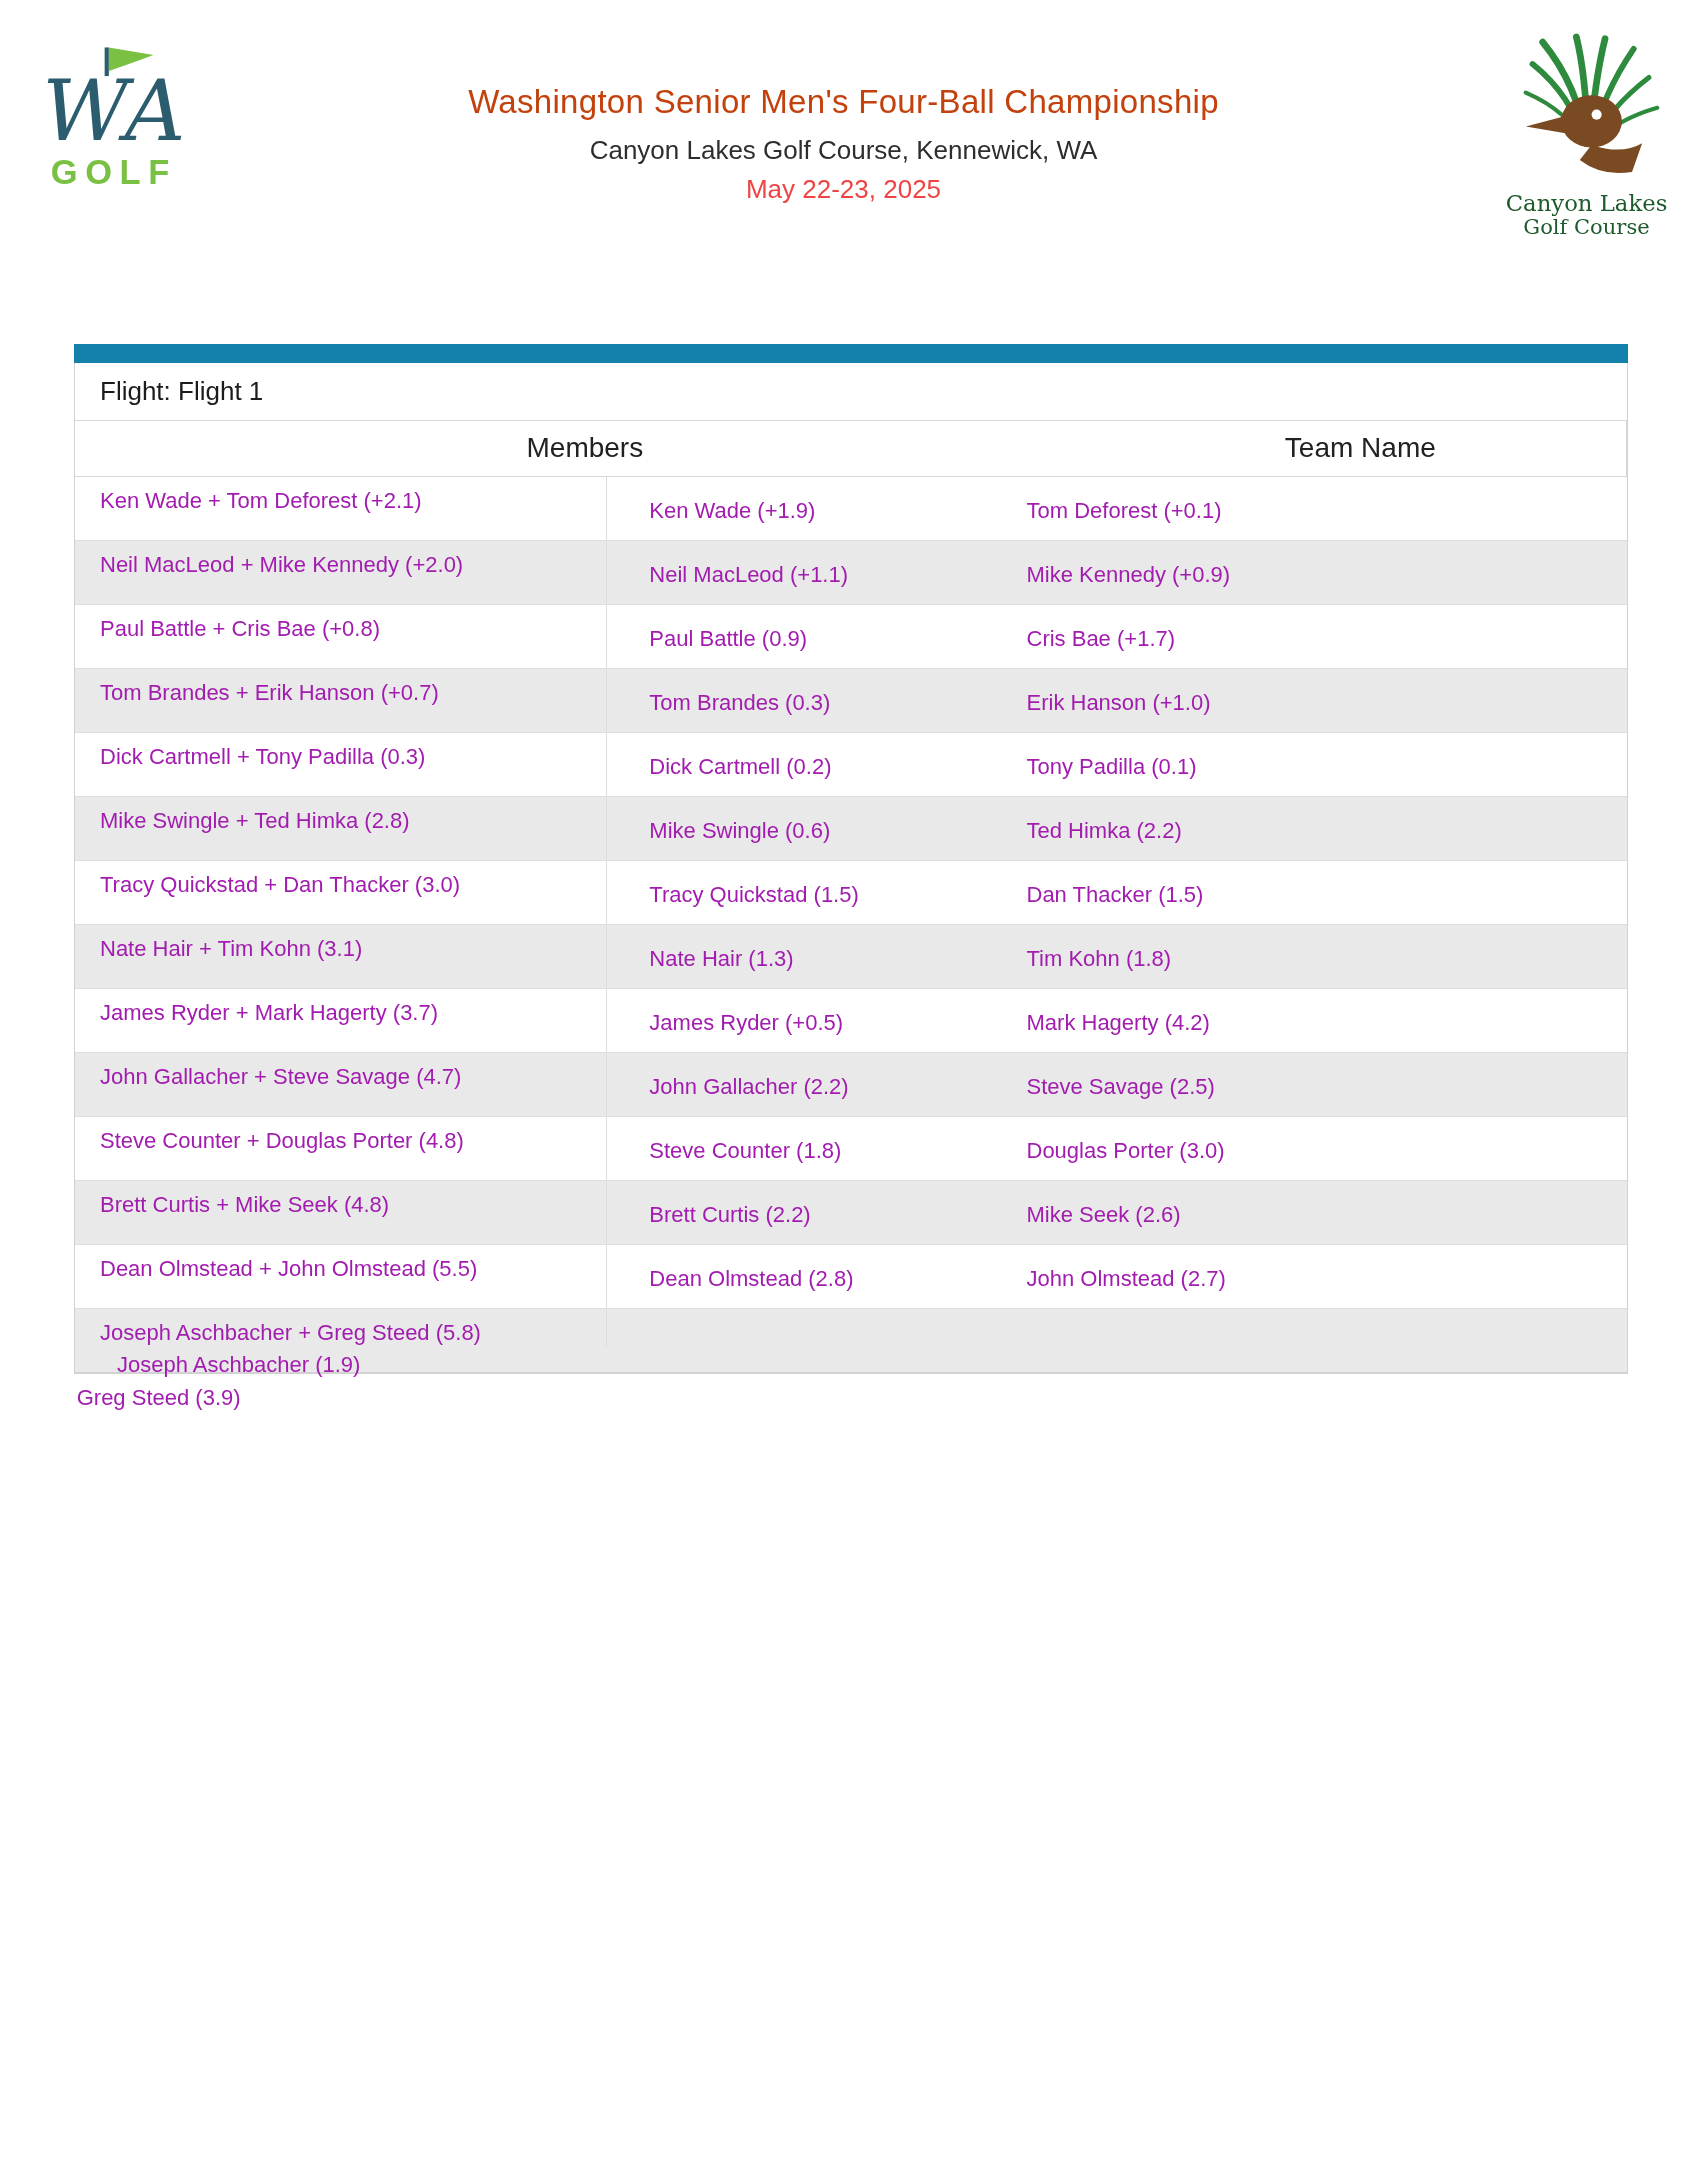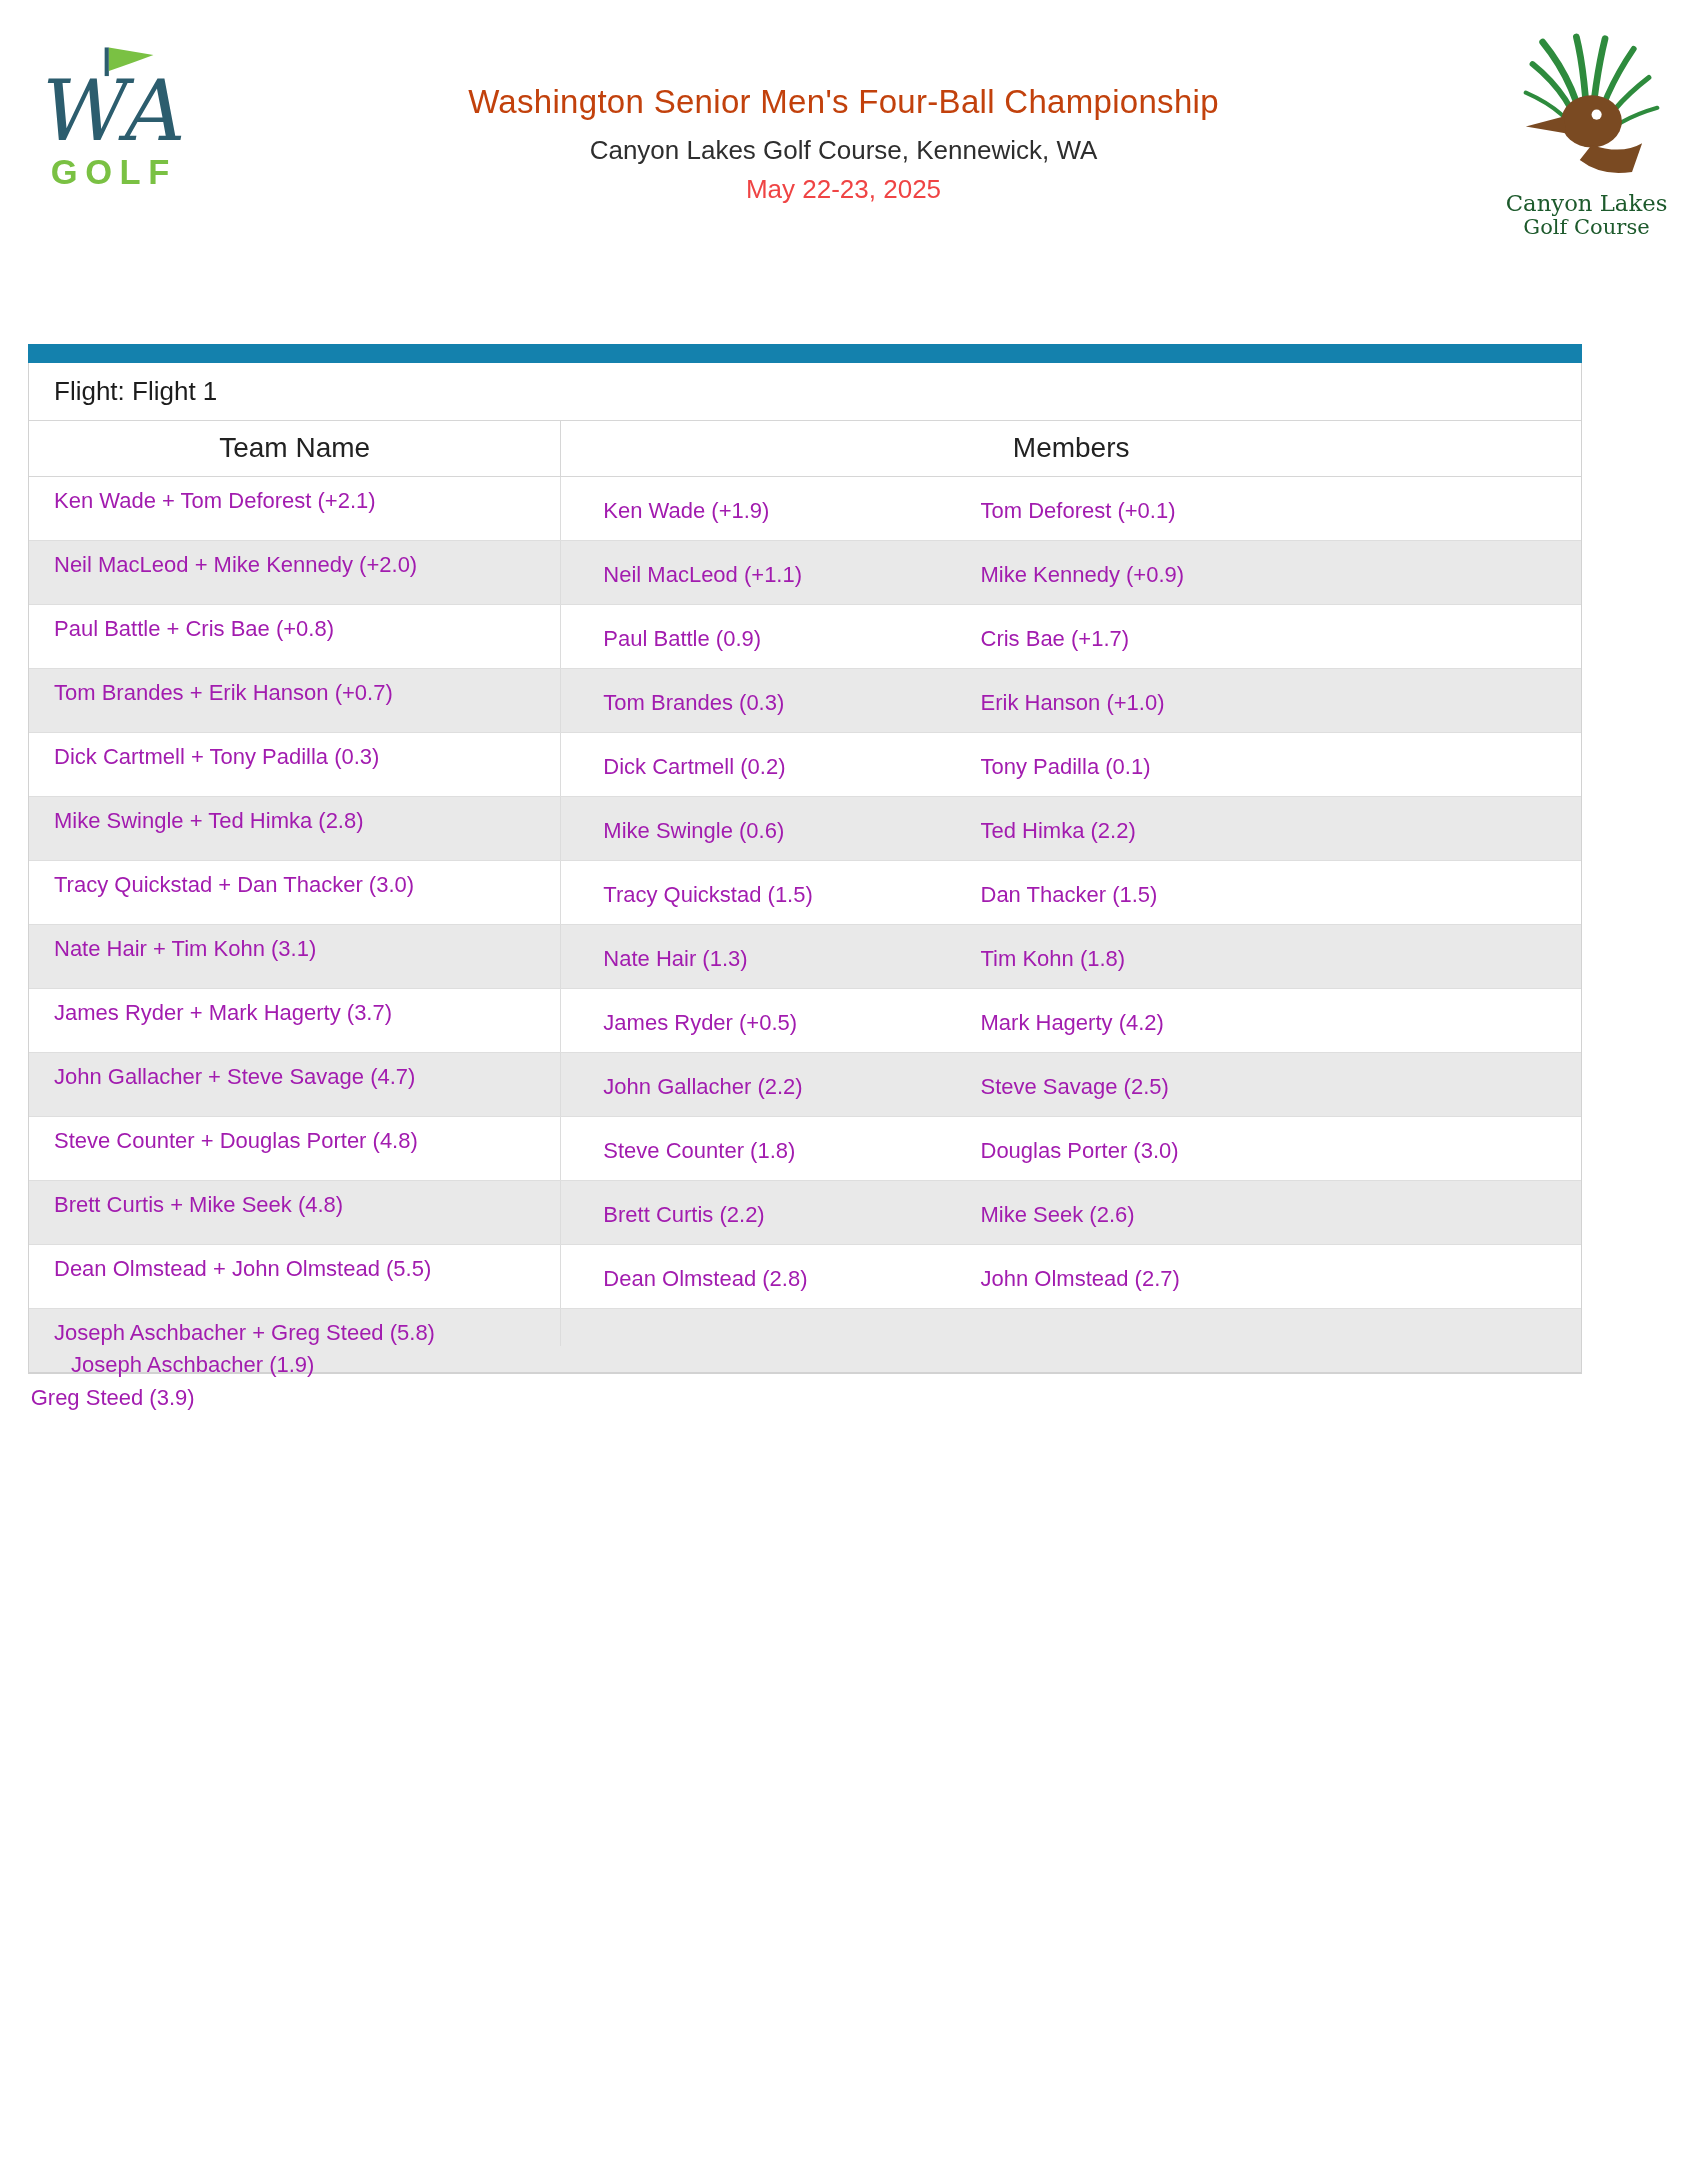--- a/index.html
+++ b/index.html
@@ -11,21 +11,21 @@
   }
   
   .page-header { position:relative; height:344px; }
   .wa-logo { position:absolute; left:39px; top:44px; }
   .cl-logo { position:absolute; right:16px; top:32px; }
   .title-block { text-align:center; padding-top:83px; }
   .title { font-size:33px; font-weight:normal; color:#c2410c; letter-spacing:0.3px; }
   .subtitle { font-size:26px; margin-top:13.5px; color:#2e2e2e;text-align:center; }
   .date { font-size:26px; margin-top:8.4px; color:#ef4444; }
   
-  .table-area { margin-left:28px; width:1554px; }
+  .table-area { margin-left:74px; width:1554px; }
   .teal-bar { height:18.6px; background:#1481ad; }
   .table-body { border:0.8px solid #d2d2d2; border-top:none; background:#ffffff; }
   .flight-row {
     height:58px; display:flex; align-items:center;
     padding-left:25px; font-size:26px; color:#1c1c1c;
     border-bottom:0.8px solid #d6d6d6; background:#ffffff;
   }
   .col-header-row { display:flex; height:56px; border-bottom:0.8px solid #d6d6d6; background:#ffffff; }
   .th { display:flex; align-items:center; justify-content:center; font-size:28px; color:#222222; }
   .th-team { width:34.3%; border-right:0.8px solid #d6d6d6; }
@@ -81,22 +81,22 @@
   </div>
 </div>
 
 <div class="table-area">
   <div class="teal-bar"></div>
   <div class="table-body">
     <div class="flight-row">
       <span>Flight: Flight 1</span>
     </div>
     <div class="col-header-row">
+      <div class="th th-members">Members</div>
       <div class="th th-team">Team Name</div>
-      <div class="th th-members">Members</div>
     </div>
     <div class="rows">
   <div class="row">
     <div class="cell-team">
       <span>Ken Wade + Tom Deforest (+2.1)</span>
     </div>
     <div class="cell-m1">
       <span>Ken Wade (+1.9)</span>
     </div>
     <div class="cell-m2">

